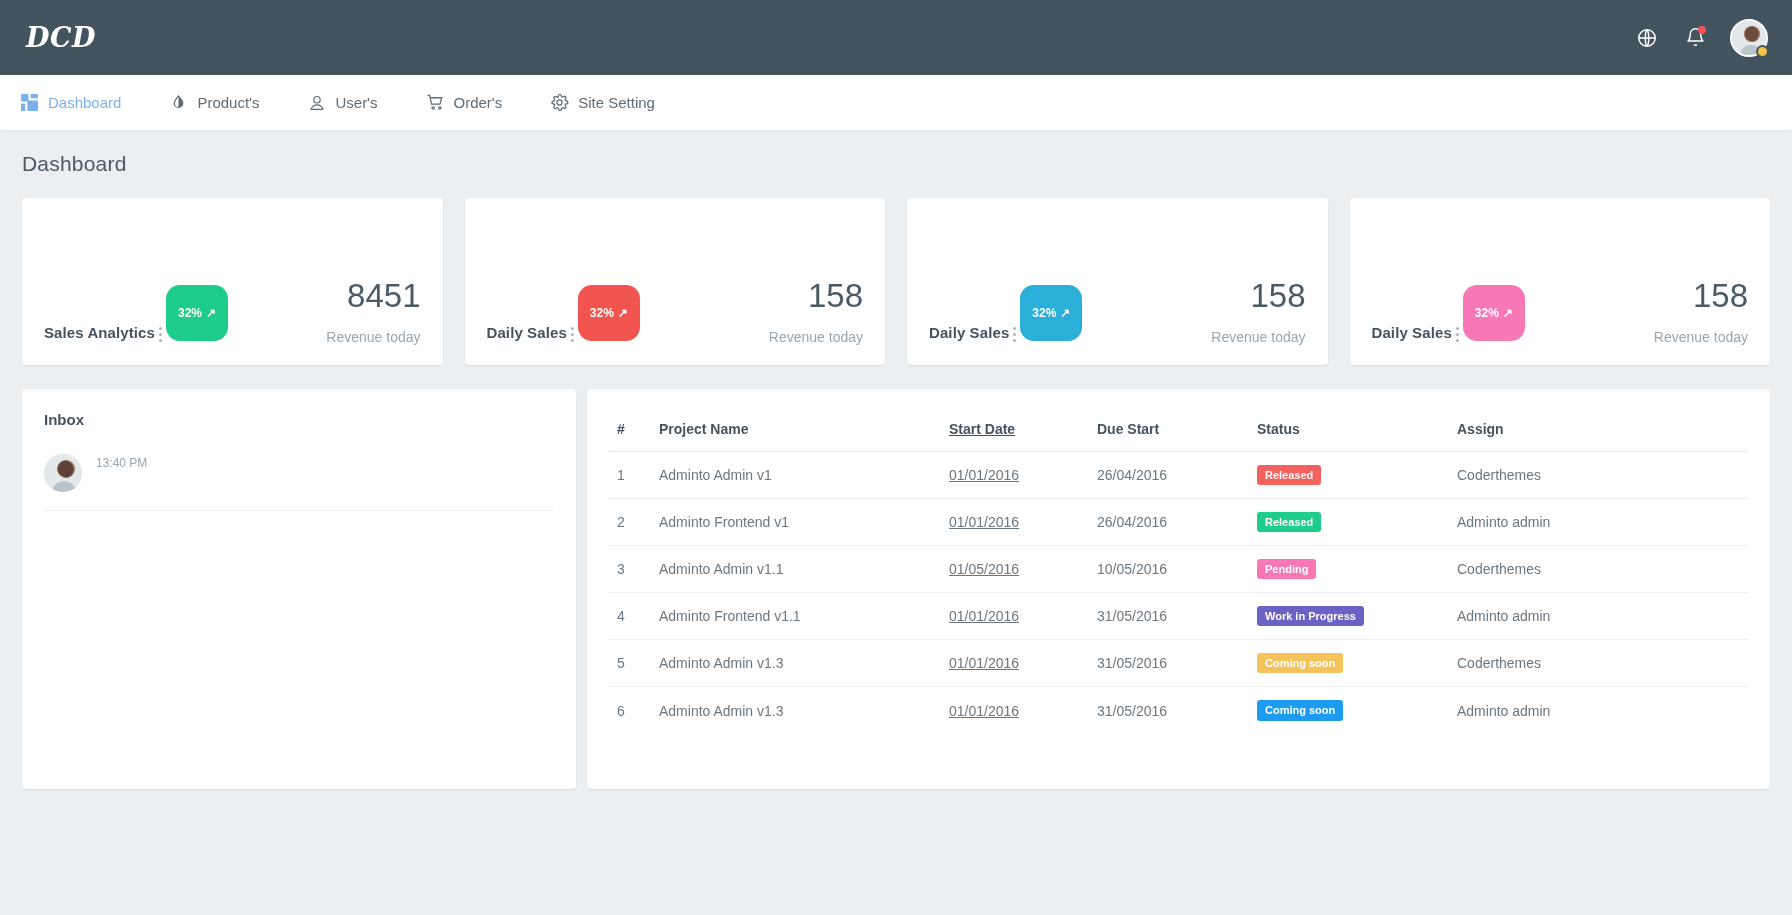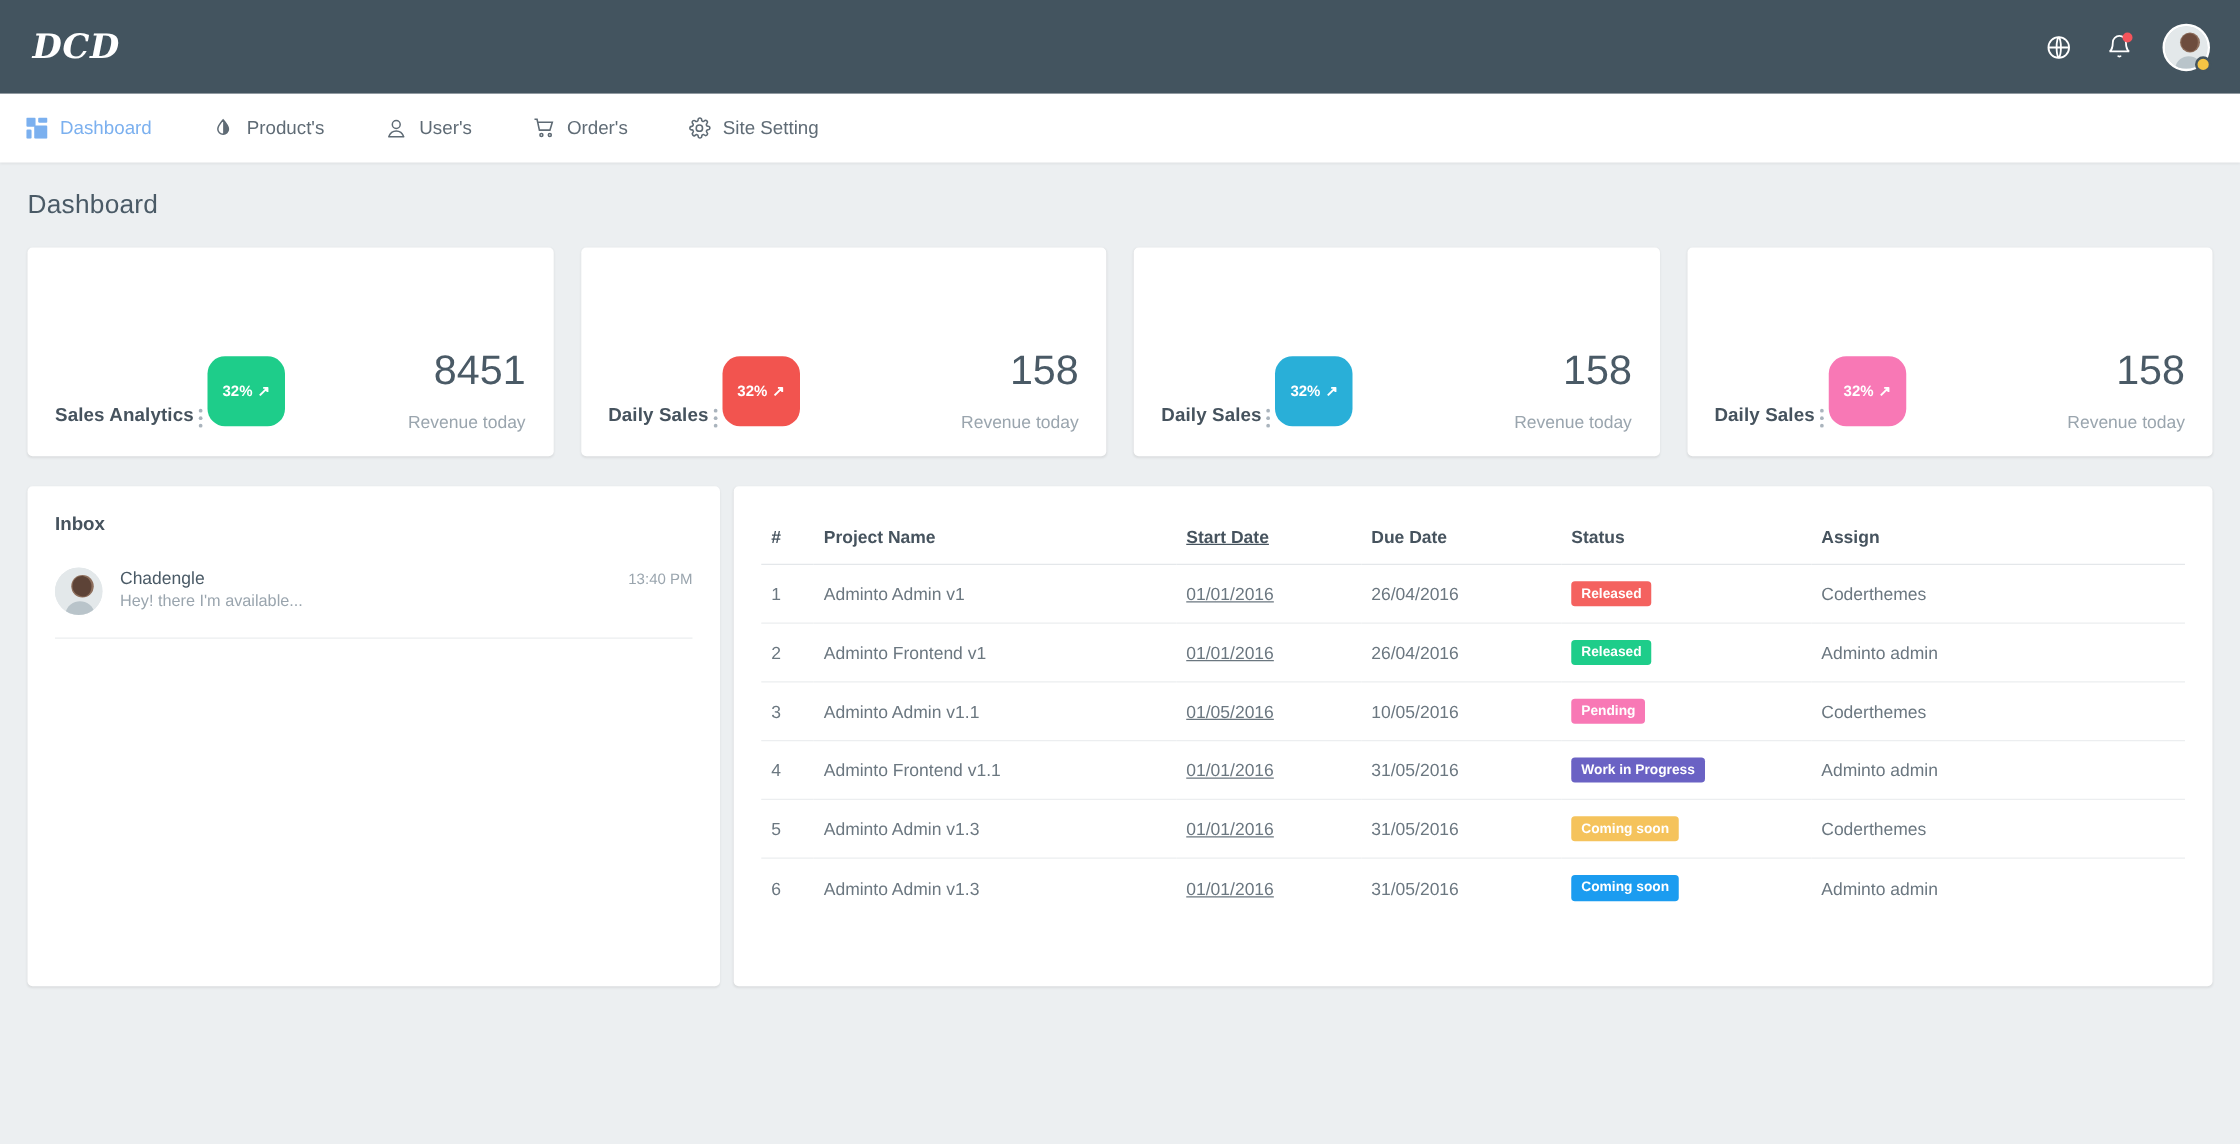--- a/index.html
+++ b/index.html
@@ -438,37 +438,33 @@
     <div class="card inbox-card">
       <div class="panel-title">Inbox</div>
       <div id="inbox-list">
           <div class="inbox-item">
             <div class="inbox-avatar"><svg width="38" height="38" viewBox="0 0 38 38">
                 <rect width="38" height="38" fill="#e3e8ea"></rect>
                 <circle cx="22" cy="15" r="9" fill="#8d6e5c"></circle>
                 <path d="M14 15c0-6 5-9 9-8s7 5 6 10c-1 5-5 7-8 6s-7-3-7-8z" fill="#5d4337"></path>
                 <path d="M8 38c1-8 7-11 12-11s11 3 12 11z" fill="#b9c4ca"></path>
               </svg></div>
-            <div class="inbox-text">
-              <div class="inbox-name">Chadengle</div>
-              <div class="inbox-msg">Hey! there I'm available...</div>
-            </div>
             <div class="inbox-time">13:40 PM</div>
           </div>
         </div>
     </div>
 
     <div class="card projects-card">
       <table>
         <thead>
           <tr id="proj-head">
               <th class="col-num">#</th>
               <th class="col-name">Project Name</th>
               <th class="col-start">Start Date</th>
-              <th class="col-due">Due Date</th>
+              <th class="col-due">Due Start</th>
               <th class="col-status">Status</th>
               <th class="col-assign">Assign</th>
             </tr>
         </thead>
         <tbody id="proj-body">
             <tr>
               <td class="col-num">1</td>
               <td class="col-name">Adminto Admin v1</td>
               <td class="col-start">01/01/2016</td>
               <td class="col-due">26/04/2016</td>

